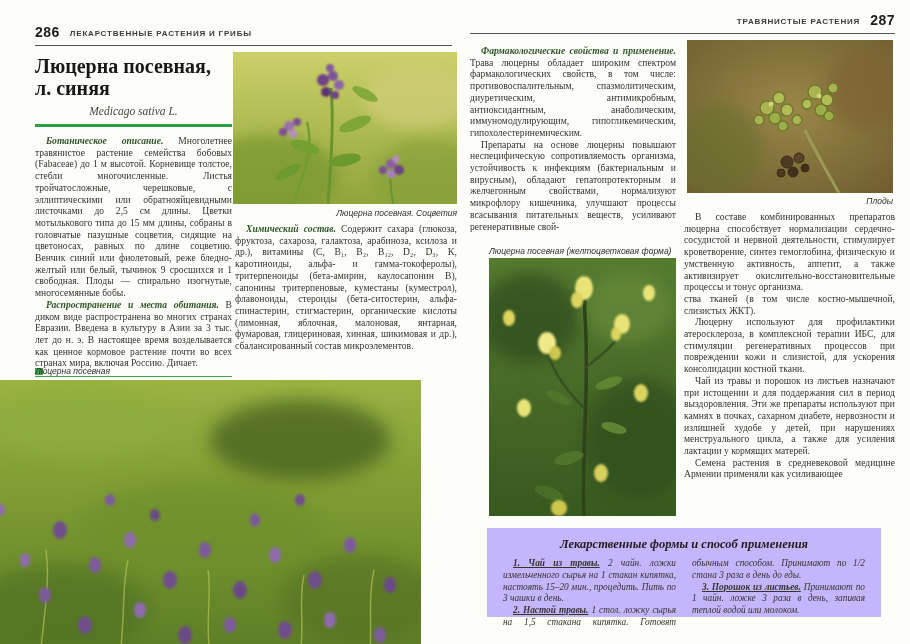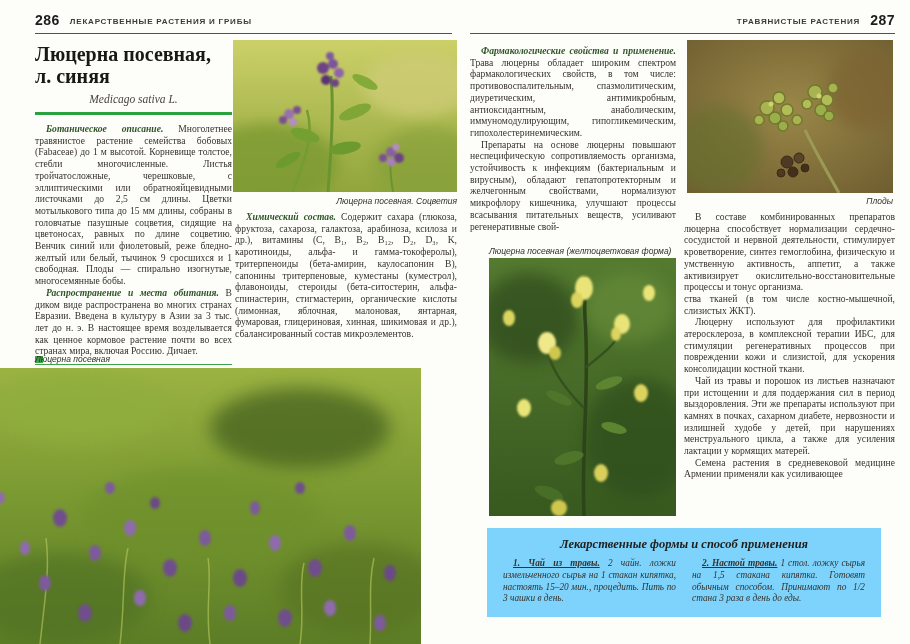--- a/index.html
+++ b/index.html
@@ -48,36 +48,36 @@
   .caption {
     font-family: "Liberation Sans", sans-serif; font-style: italic;
     font-size: 8.5px; color: #2e2e2b; line-height: 1.1;
   }
   .caption.r { text-align: right; }
 
   .photo { overflow: hidden; background: #8a9a3c; }
   .photo svg { display: block; width: 100%; height: 100%; }
 
   
-  .usage-box { background: #7dd3fc; padding: 9px 16px 10px; }
+  .usage-box { background: #c4b5fd; padding: 9px 16px 10px; }
   .usage-title {
     text-align: center; font-weight: bold; font-style: italic;
     font-size: 12.5px; color: #1f1e1b; margin: 0 0 6px 0;
   }
   .usage-cols { column-count: 2; column-gap: 16px; }
   .usage-item {
     font-style: italic; font-size: 9.3px; line-height: 1.27;
     text-align: justify; text-indent: 10px; margin: 0; color: #37322c;
   }
   .usage-lead { font-weight: bold; text-decoration: underline; }
 </style>
 </head>
 <body>
 
-<div class="abs" style="left:0; top:0; width:455px; height:504px;padding-left:48px;">
+<div class="abs" style="left:0; top:12px; width:455px; height:504px;padding-left:48px;">
 
   <div class="abs runhead" style="left:35px; top:12px; width:417px;">
     <span class="pagenum">286</span>
     <span class="rh-label">ЛЕКАРСТВЕННЫЕ РАСТЕНИЯ И ГРИБЫ</span>
   </div>
 
   <div class="abs" style="left:35px; top:43px; width:197px;">
     <h1 class="species-title">Люцерна посевная, л. синяя</h1>
     <div class="latin">Medicago sativa L.</div>
     <div class="title-rule"></div>
@@ -312,15 +312,16 @@
     <p class="para">Люцерну используют для профилактики атеросклероза, в комплексной терапии ИБС, для стимуляции регенеративных процессов при повреждении кожи и слизистой, для ускорения консолидации костной ткани.</p>
     <p class="para">Чай из травы и порошок из листьев назначают при истощении и для поддержания сил в период выздоровления. Эти же препараты используют при камнях в почках, сахарном диабете, нервозности и излишней худобе у детей, при нарушениях менструального цикла, а также для усиления лактации у кормящих матерей.</p>
     <p class="para">Семена растения в средневековой медицине Армении применяли как усиливающее</p>
   </div>
 
   <div class="abs usage-box" style="left:32px; top:528px; width:394px; height:89px;">
     <h2 class="usage-title">Лекарственные формы и способ применения</h2>
     <div class="usage-cols">
       <p class="usage-item"><span class="usage-lead">1. Чай из травы.</span> <span>2 чайн. ложки измельченного сырья на 1 стакан кипятка, настоять 15–20 мин., процедить. Пить по 3 чашки в день.</span></p>
       <p class="usage-item"><span class="usage-lead">2. Настой травы.</span> <span>1 стол. ложку сырья на 1,5 стакана кипятка. Готовят обычным способом. Принимают по 1/2 стана 3 раза в день до еды.</span></p>
+      <p class="usage-item"><span class="usage-lead">3. Порошок из листьев.</span> <span>Принимают по 1 чайн. ложке 3 раза в день, запивая теплой водой или молоком.</span></p>
     </div>
   </div>
 </div>
 
 </body></html>

